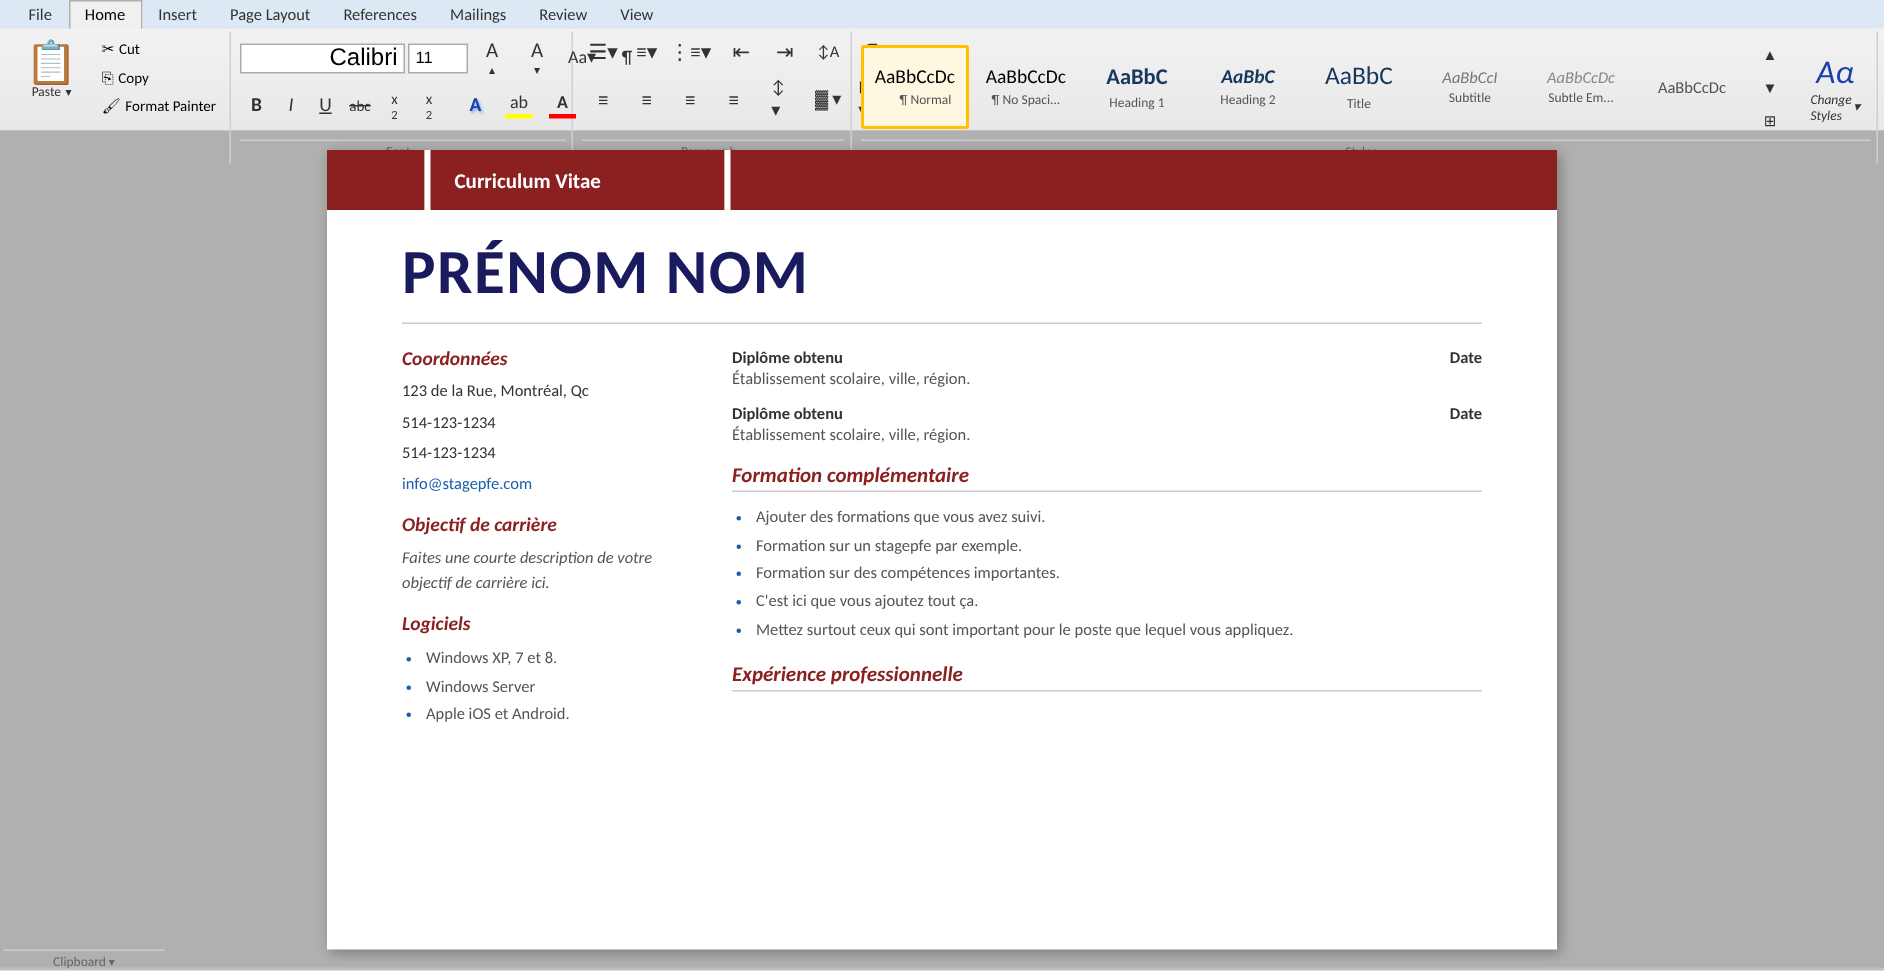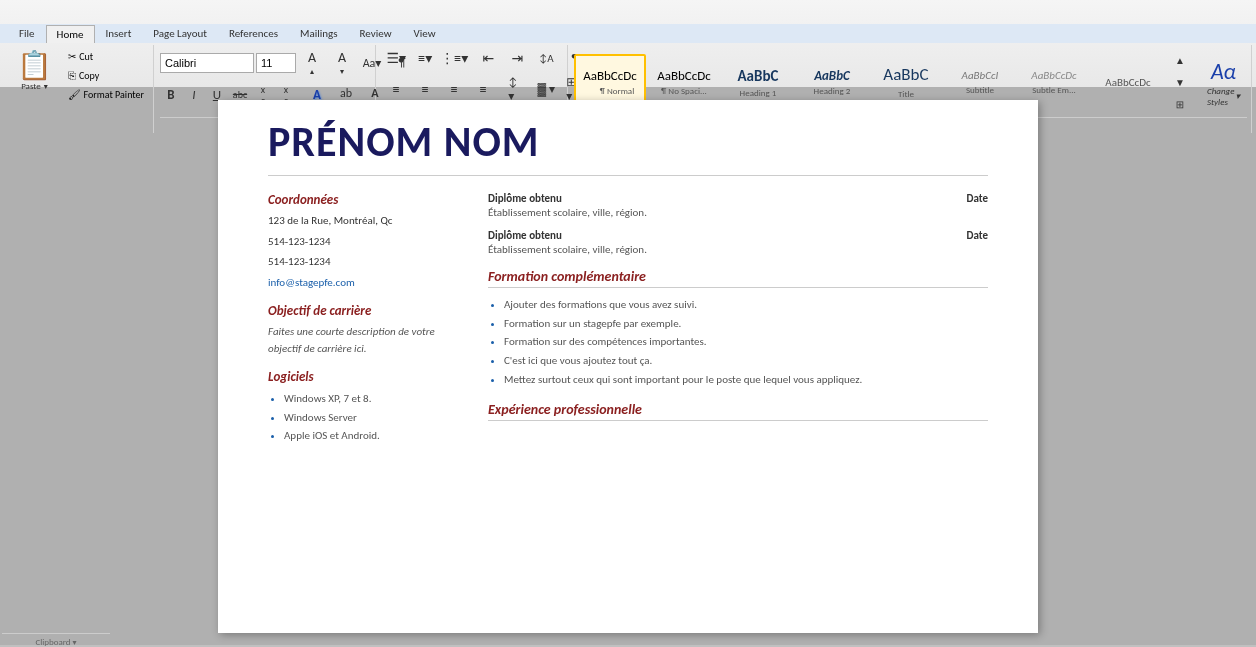--- a/index.html
+++ b/index.html
@@ -17,23 +17,21 @@
       border-bottom: 1px solid #b0b0b0;
       height: 88px;
       display: flex;
       flex-direction: column;
     }
 
     .ribbon-tabs {
       height: 22px;
       background: #dde8f5;
       display: flex;
-      align-items: flex-end;
       padding-left: 8px;
-      margin-top: 24px;
     }
 
     .ribbon-tab {
       font-size: 11px;
       padding: 2px 10px;
       background: #dde8f5;
       border: 1px solid transparent;
       cursor: pointer;
       color: #333;
     }
@@ -122,24 +120,25 @@
     .font-row1 {
       display: flex;
       gap: 2px;
       align-items: center;
     }
 
     .font-selector {
       border: 1px solid #aaa;
       background: white;
       padding: 1px 4px;
-      font-size: 11px;
-      width: 94px;
+      font-size: 16px;
+      width: 110px;
       height: 20px;
       cursor: pointer;
+      text-align: right;
     }
 
     .font-size-selector {
       border: 1px solid #aaa;
       background: white;
       padding: 1px 4px;
       font-size: 11px;
       width: 40px;
       height: 20px;
     }
@@ -560,20 +559,27 @@
         <span class="expand-arrow">▾</span>
       </div>
     </div>
 
   </div>
 </div>
 
 <div class="doc-area">
   <div class="page">
 
+    <div class="cv-header">
+      <div class="cv-header-left"></div>
+      <div class="cv-header-title">
+        <span>Curriculum Vitae</span>
+      </div>
+      <div class="cv-header-right"></div>
+    </div>
 
     <div class="cv-name">
       <span>PRÉNOM NOM</span>
     </div>
 
     <hr class="cv-divider">
 
     <div class="cv-body">
 
       <div class="cv-left-col">

